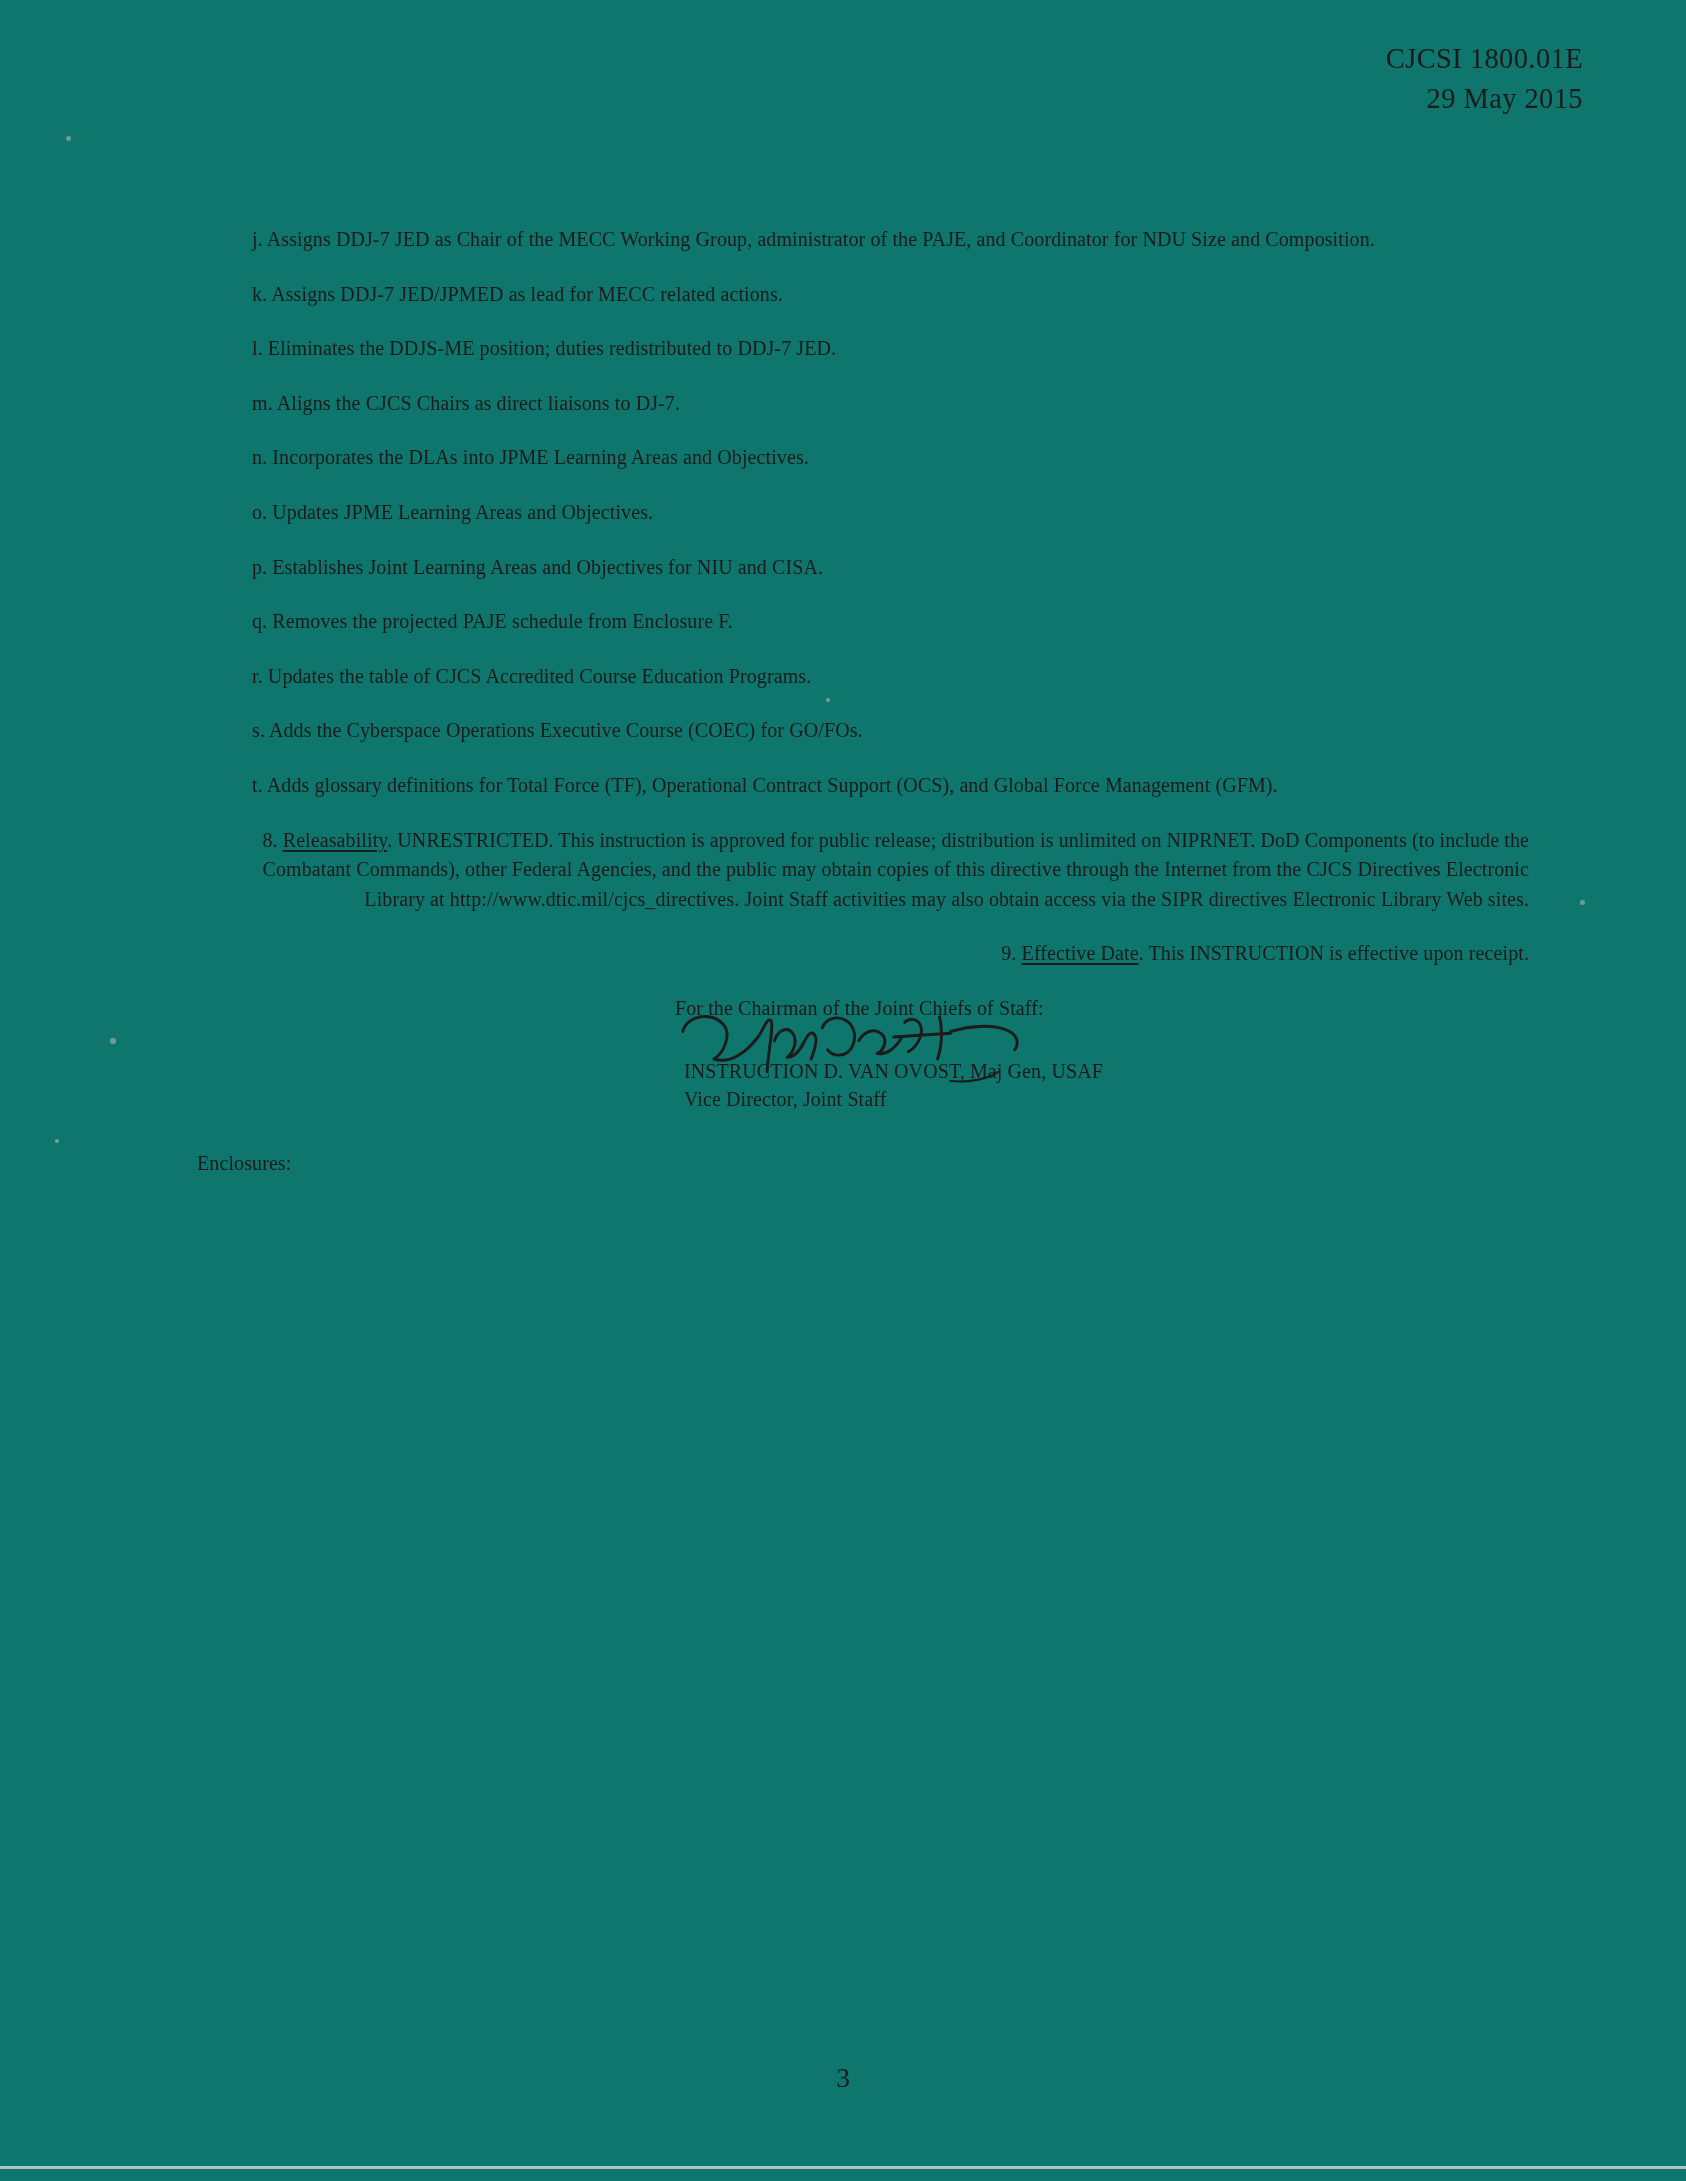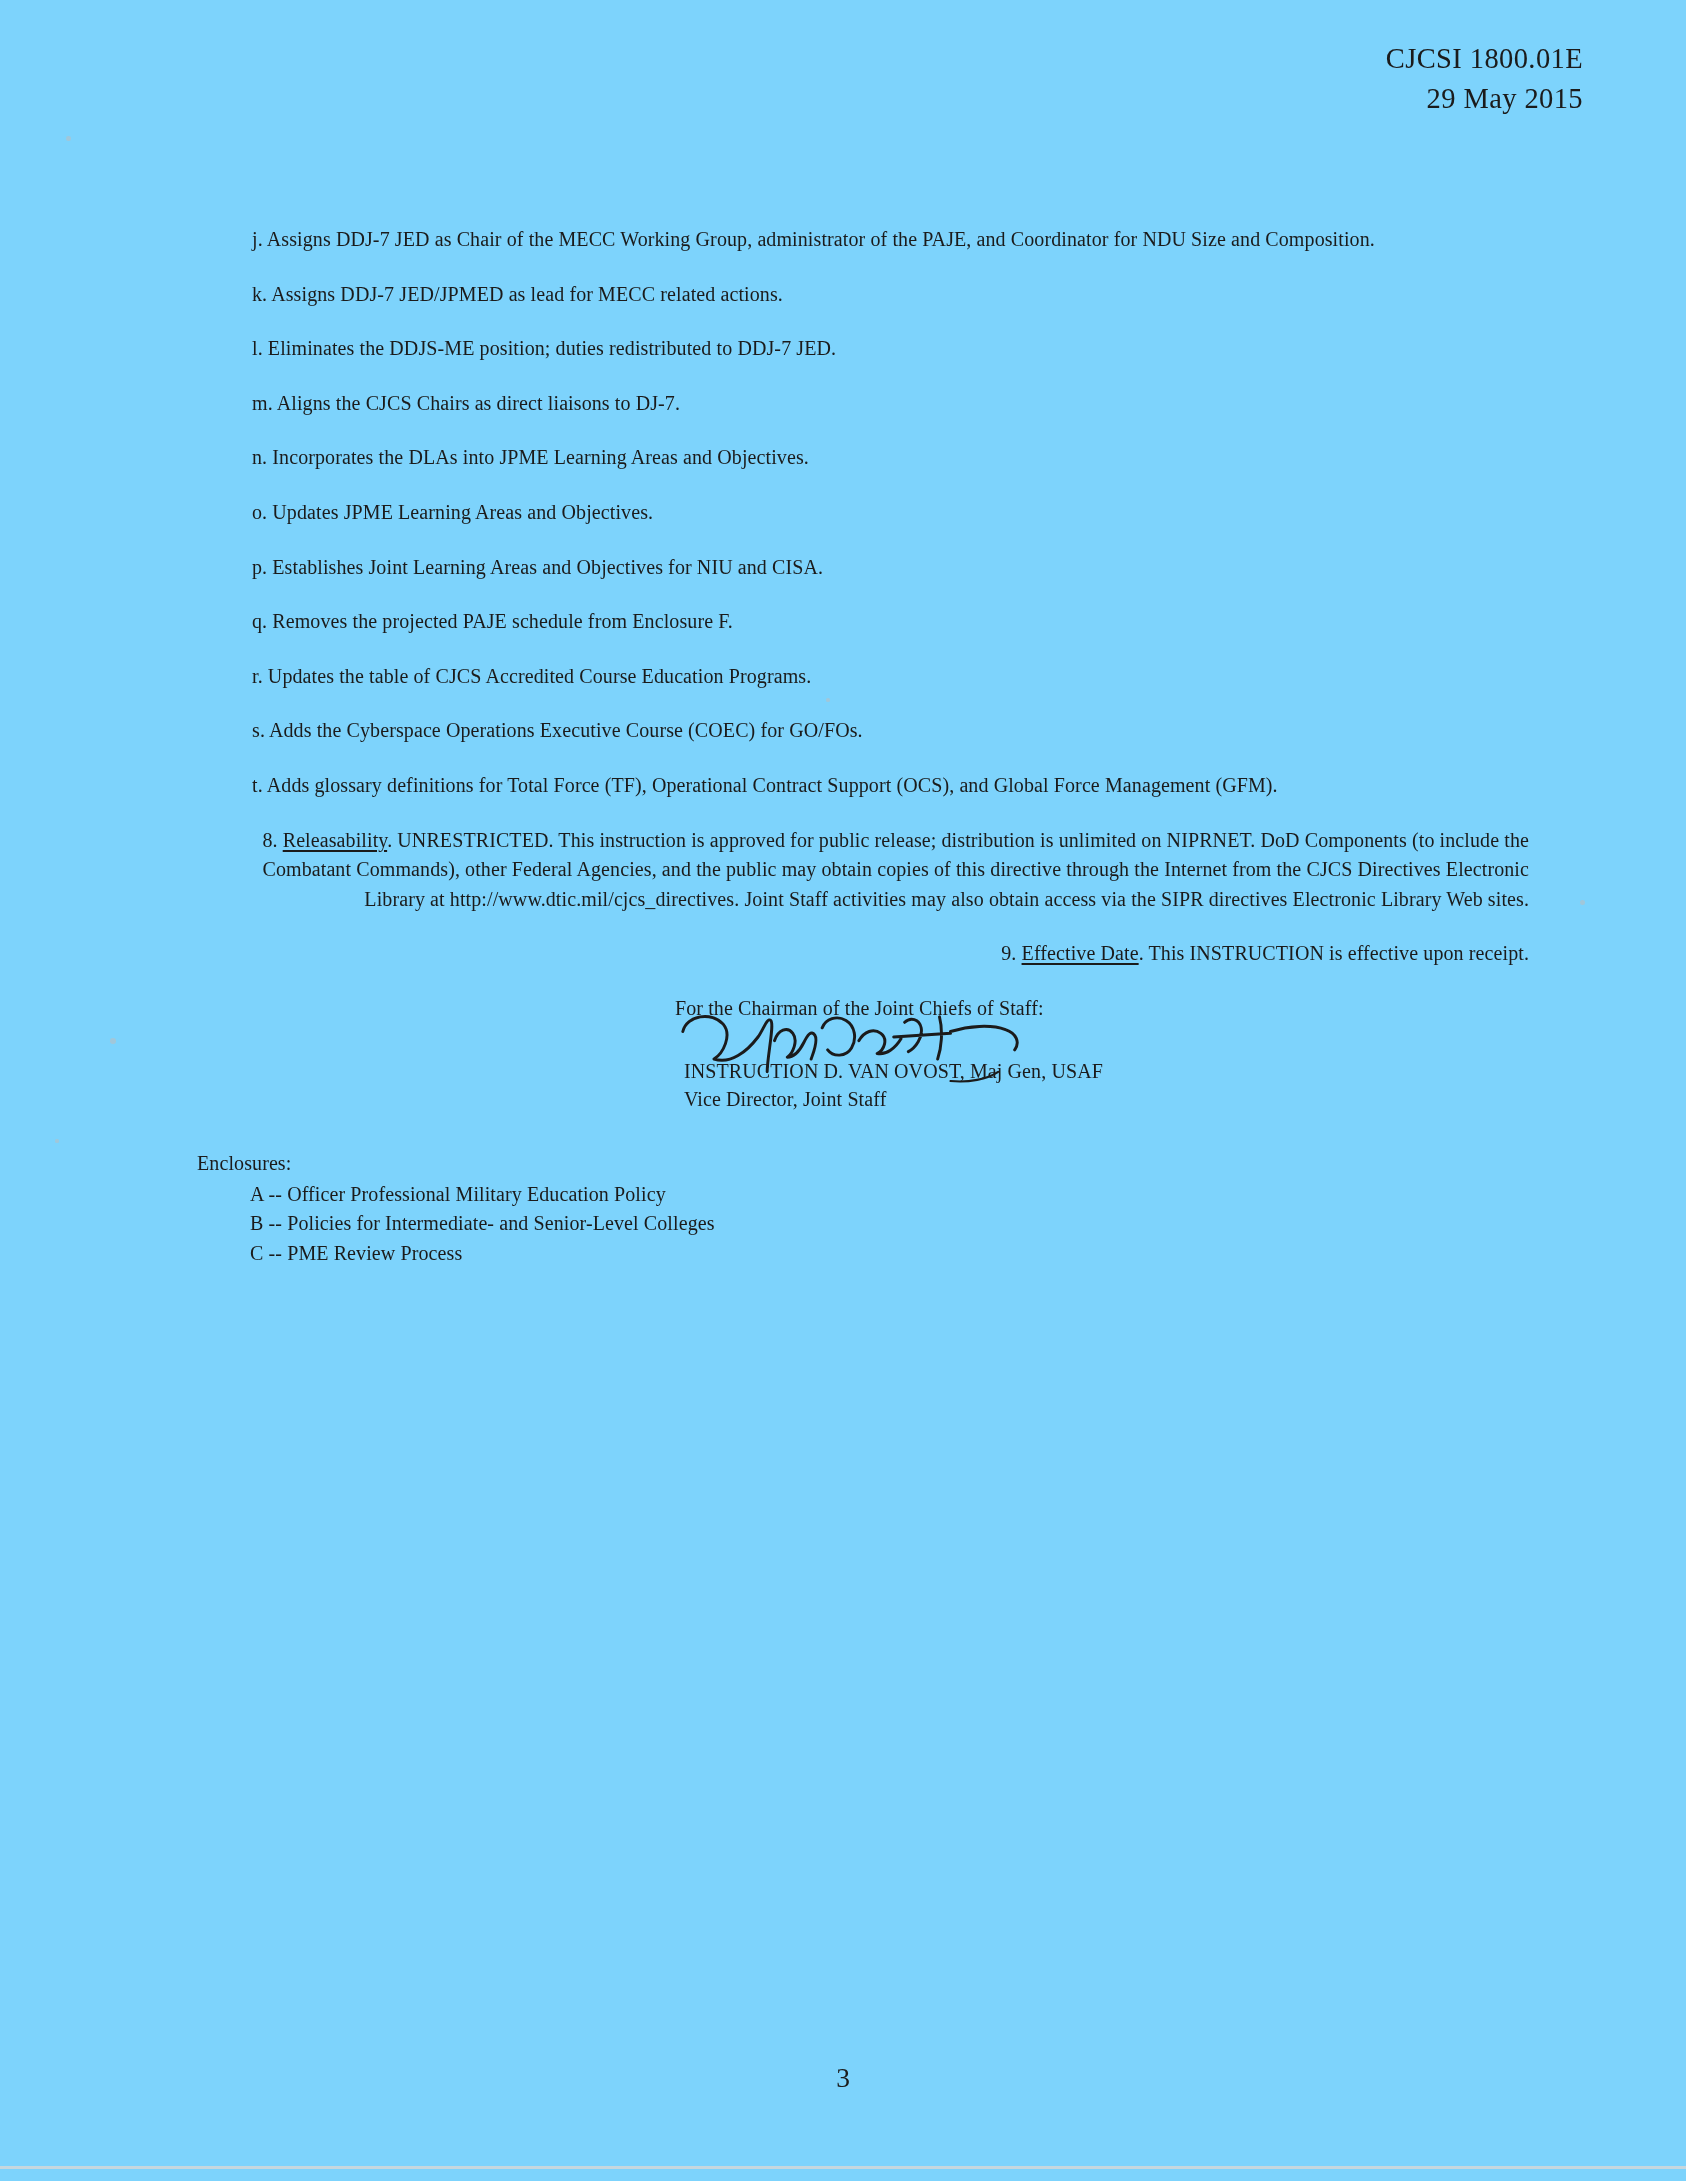--- a/index.html
+++ b/index.html
@@ -14,21 +14,21 @@
     color: #1b1b1b;
     position: relative;
     overflow: hidden;
   }
   .page {
     position: relative;
     width: 1686px;
     height: 2182px;
     box-sizing: border-box;
     padding: 17px;
-    background: #7dd3fc;
+    background: #0f766e;
   }
   
   .page::after {
     content: "";
     position: absolute;
     left: 0; right: 0; bottom: 13px;
     height: 2.8px;
     background: #d8d8d6;
     opacity: .8;
   }
@@ -159,25 +159,20 @@
       <svg class="sig-scribble" viewBox="0 0 420 96">
         <path d="M8,30 C12,12 40,8 52,22 C62,34 52,54 42,60 C60,66 78,52 90,36 C96,28 100,14 104,18 C108,22 100,58 100,74 M108,40 C112,28 122,24 128,32 C134,40 128,54 122,58 C130,58 136,50 140,42 C144,34 148,28 152,34 C156,40 150,54 148,60 M160,26 C164,16 176,12 186,18 C196,24 198,38 192,48 C186,58 172,58 166,50 M200,40 C206,30 216,26 224,32 C232,38 228,50 220,54 C230,56 240,48 246,38 M250,20 C256,14 266,16 268,26 C270,36 262,48 254,52 M238,36 L300,32 M288,14 C292,30 290,48 286,60 M300,30 C320,24 344,22 360,28 C372,32 376,42 370,50" fill="none" stroke="#1b1b1b" stroke-width="3.2" stroke-linecap="round" stroke-linejoin="round"></path>
         <path d="M300,84 C320,86 340,82 352,74" fill="none" stroke="#1b1b1b" stroke-width="2.4" stroke-linecap="round"></path>
       </svg>
       <div>INSTRUCTION D. VAN OVOST, Maj Gen, USAF</div>
       <div>Vice Director, Joint Staff</div>
     </div>
 
     <div class="enclosures">
       <p class="enc-title">Enclosures:</p>
-      <ul>
-        <li>A -- Officer Professional Military Education Policy</li>
-        <li>B -- Policies for Intermediate- and Senior-Level Colleges</li>
-        <li>C -- PME Review Process</li>
-      </ul>
     </div>
 
   </div>
 
   <div class="page-number">3</div>
 
 </div>
 
 
 </body></html>

